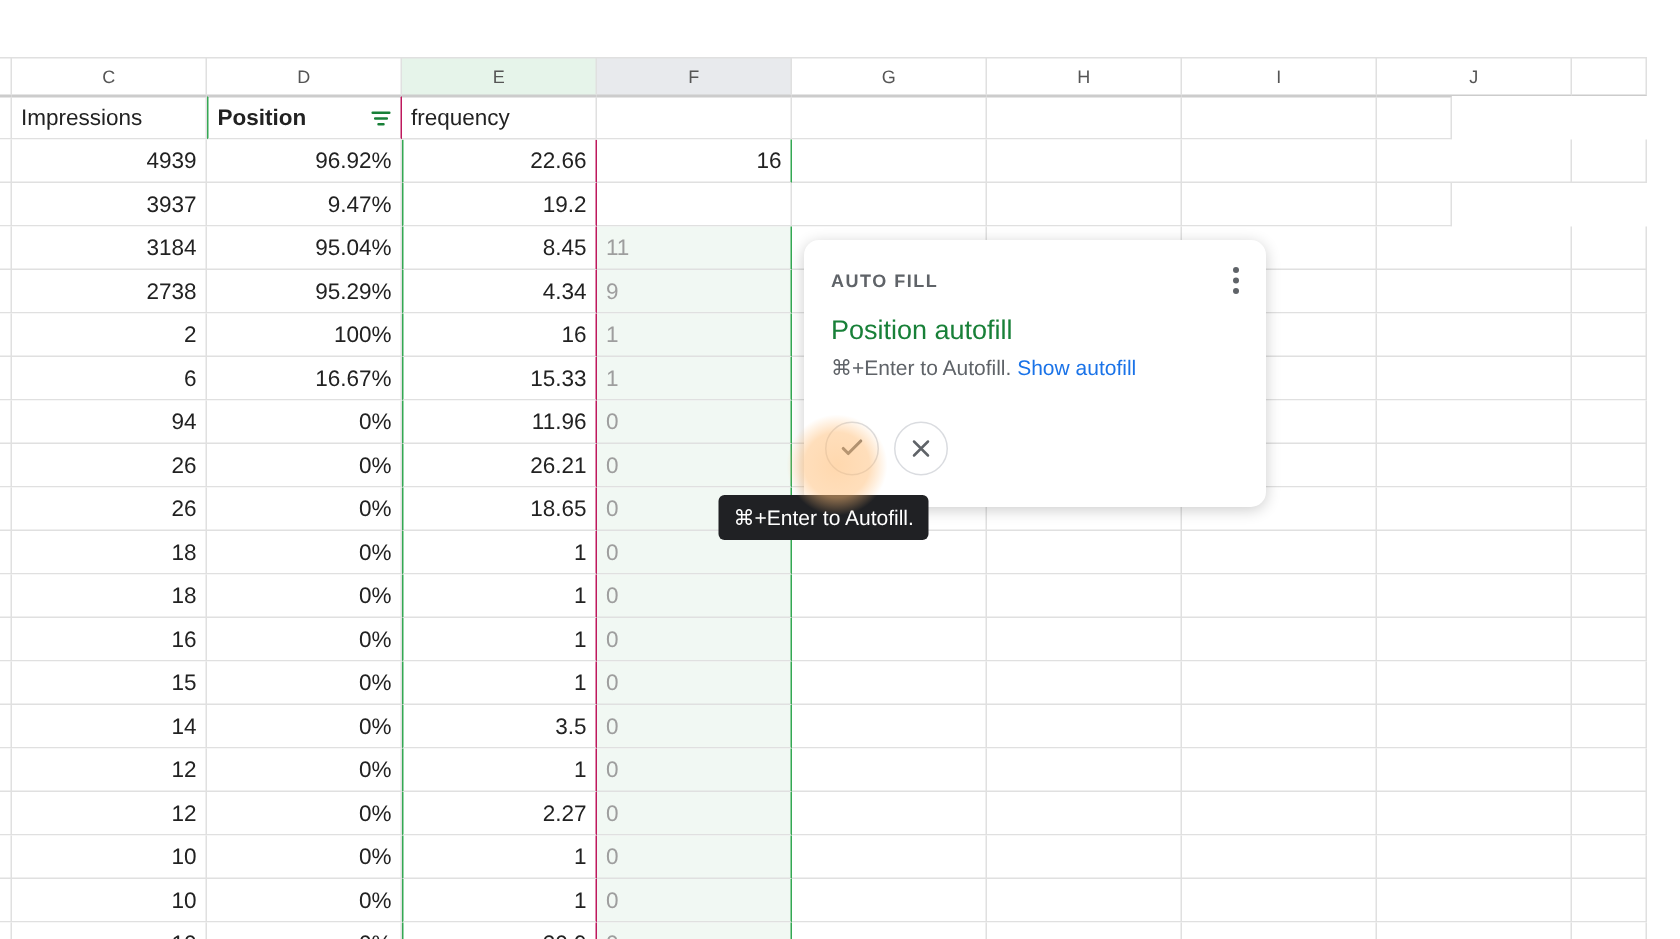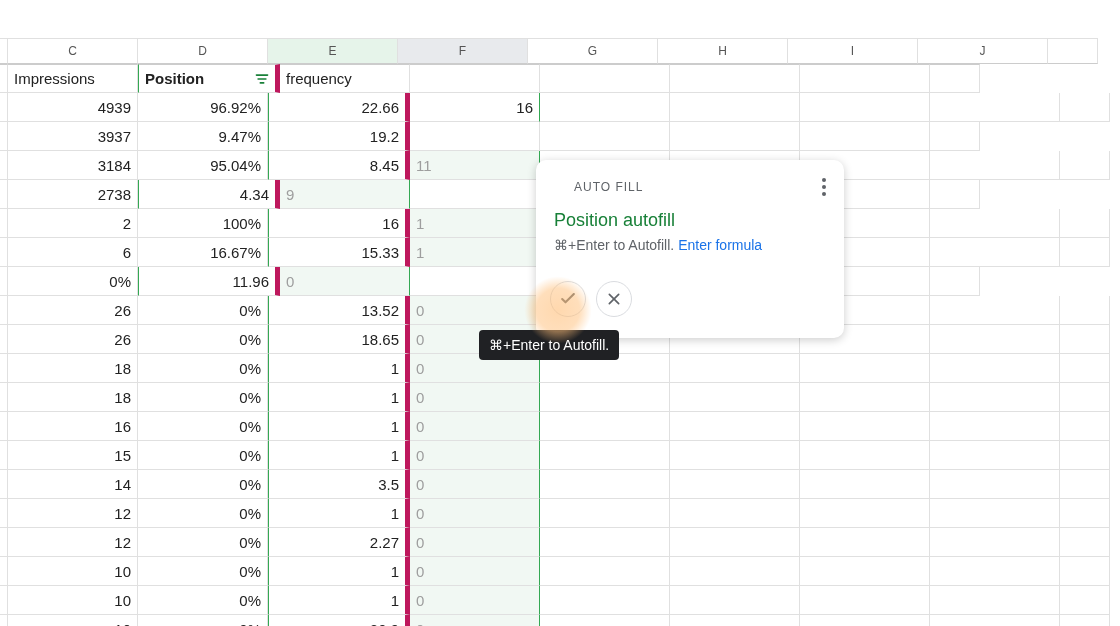--- a/index.html
+++ b/index.html
@@ -24,21 +24,21 @@
   .rows { position: absolute; top: 64px; left: 0; }
   .row { display: flex; height: 29px; }
   .cell {
     border-right: 1px solid #e0e0e0; border-bottom: 1px solid #e0e0e0;
     font-size: 15px; color: #222; display: flex; align-items: center;
     padding: 0 6px; background: #fff;
   }
   .cell.stub { width: 8px; padding: 0; border-left: none; }
   .cell.c { width: 130px; justify-content: flex-end; }
   .cell.d { width: 130px; justify-content: flex-end; }
-  .cell.e { width: 142px; justify-content: flex-end; border-left: 1px solid #34a853; border-right: 5px solid #be185d; }
+  .cell.e { width: 130px; justify-content: flex-end; border-left: 1px solid #34a853; border-right: 1px solid #be185d; }
   .cell.f { width: 130px; justify-content: flex-end; position: relative; }
   .cell.g, .cell.h, .cell.i, .cell.j { width: 130px; }
   .cell.k { width: 50px; }
   .row.header .cell.c, .row.header .cell.d, .row.header .cell.f { justify-content: flex-start; }
   .row.header .cell.e { justify-content: space-between; font-weight: bold; }
   .row.header .cell { border-top: 1px solid #ccc; }
   .filter-icon { width: 14px; height: 10px; }
   .suggested { background: #f1f8f3 !important; color: #9e9e9e !important; justify-content: flex-start !important; border-right: 1px solid #34a853 !important; }
   .selected-f {
     border: 2px solid #1a73e8 !important; z-index: 2;
@@ -47,21 +47,21 @@
   .autofill-last { border-bottom: 1px solid #34a853 !important; }
   .autofill-vert { border-right: 1px solid #34a853 !important; }
 
   .popup {
     position: absolute; top: 160px; left: 536px; width: 308px; height: 178px;
     background: #fff; border-radius: 10px;
     box-shadow: 0 2px 10px rgba(0,0,0,0.2);
     padding: 18px 18px 14px 18px; z-index: 20;
   }
   .popup-topline { display: flex; justify-content: space-between; align-items: center; }
-  .popup-label { font-size: 12px; letter-spacing: 1px; color: #5f6368; font-weight: 400; margin-left: 20px; }
+  .popup-label { font-size: 12px; letter-spacing: 1px; color: #5f6368; font-weight: 700; }
   .popup-more { display: flex; flex-direction: column; gap: 3px; cursor: pointer; }
   .popup-more span { width: 4px; height: 4px; background: #5f6368; border-radius: 50%; }
   .popup-title { color: #188038; font-size: 18px; font-weight: 500; margin-top: 14px; }
   .popup-sub { font-size: 14px; color: #5f6368; margin-top: 6px; }
   .popup-sub a { color: #1a73e8; text-decoration: none; }
   .popup-actions { display: flex; gap: 10px; margin-top: 28px; align-items: center; margin-left: -4px; }
   .circle-btn {
     width: 36px; height: 36px; border-radius: 50%; border: 1px solid #dadce0;
     display: flex; align-items: center; justify-content: center; background: #fff; cursor: pointer;
   }
@@ -142,20 +142,21 @@
           <div class="cell f suggested">11</div>
           <div class="cell g"></div>
           <div class="cell h"></div>
           <div class="cell i"></div>
           <div class="cell j"></div>
           <div class="cell k"></div>
         </div>
         <div class="row">
           <div class="cell stub"></div>
           <div class="cell c">2738</div>
+          <div class="cell d">95.29%</div>
           <div class="cell e">4.34</div>
           <div class="cell f suggested">9</div>
           <div class="cell g"></div>
           <div class="cell h"></div>
           <div class="cell i"></div>
           <div class="cell j"></div>
           <div class="cell k"></div>
         </div>
         <div class="row">
           <div class="cell stub"></div>
@@ -176,34 +177,35 @@
           <div class="cell e">15.33</div>
           <div class="cell f suggested">1</div>
           <div class="cell g"></div>
           <div class="cell h"></div>
           <div class="cell i"></div>
           <div class="cell j"></div>
           <div class="cell k"></div>
         </div>
         <div class="row">
           <div class="cell stub"></div>
+          <div class="cell c">94</div>
           <div class="cell d">0%</div>
           <div class="cell e">11.96</div>
           <div class="cell f suggested">0</div>
           <div class="cell g"></div>
           <div class="cell h"></div>
           <div class="cell i"></div>
           <div class="cell j"></div>
           <div class="cell k"></div>
         </div>
         <div class="row">
           <div class="cell stub"></div>
           <div class="cell c">26</div>
           <div class="cell d">0%</div>
-          <div class="cell e">13.52</div>
+          <div class="cell e">26.21</div>
           <div class="cell f suggested">0</div>
           <div class="cell g"></div>
           <div class="cell h"></div>
           <div class="cell i"></div>
           <div class="cell j"></div>
           <div class="cell k"></div>
         </div>
         <div class="row">
           <div class="cell stub"></div>
           <div class="cell c">26</div>
@@ -343,21 +345,21 @@
     <div class="popup-topline">
       <span class="popup-label">AUTO FILL</span>
       <div class="popup-more">
           <span></span>
           <span></span>
           <span></span>
         </div>
     </div>
     <div class="popup-title">Position autofill</div>
     <div class="popup-sub">
-      <span>⌘+Enter to Autofill. </span><a href="#">Enter formula</a>
+      <span>⌘+Enter to Autofill. </span><a href="#">Show autofill</a>
     </div>
     <div class="popup-actions">
       <div class="circle-btn">
         <svg width="20" height="20" viewBox="0 0 24 24">
             <path d="M5 12l4 4 10-10" stroke="#5f6368" stroke-width="2.5" fill="none" stroke-linecap="round" stroke-linejoin="round"></path>
           </svg>
       </div>
       <div class="circle-btn">
         <svg width="16" height="16" viewBox="0 0 24 24">
             <path d="M5 5l14 14M19 5L5 19" stroke="#5f6368" stroke-width="2.5" stroke-linecap="round"></path>

